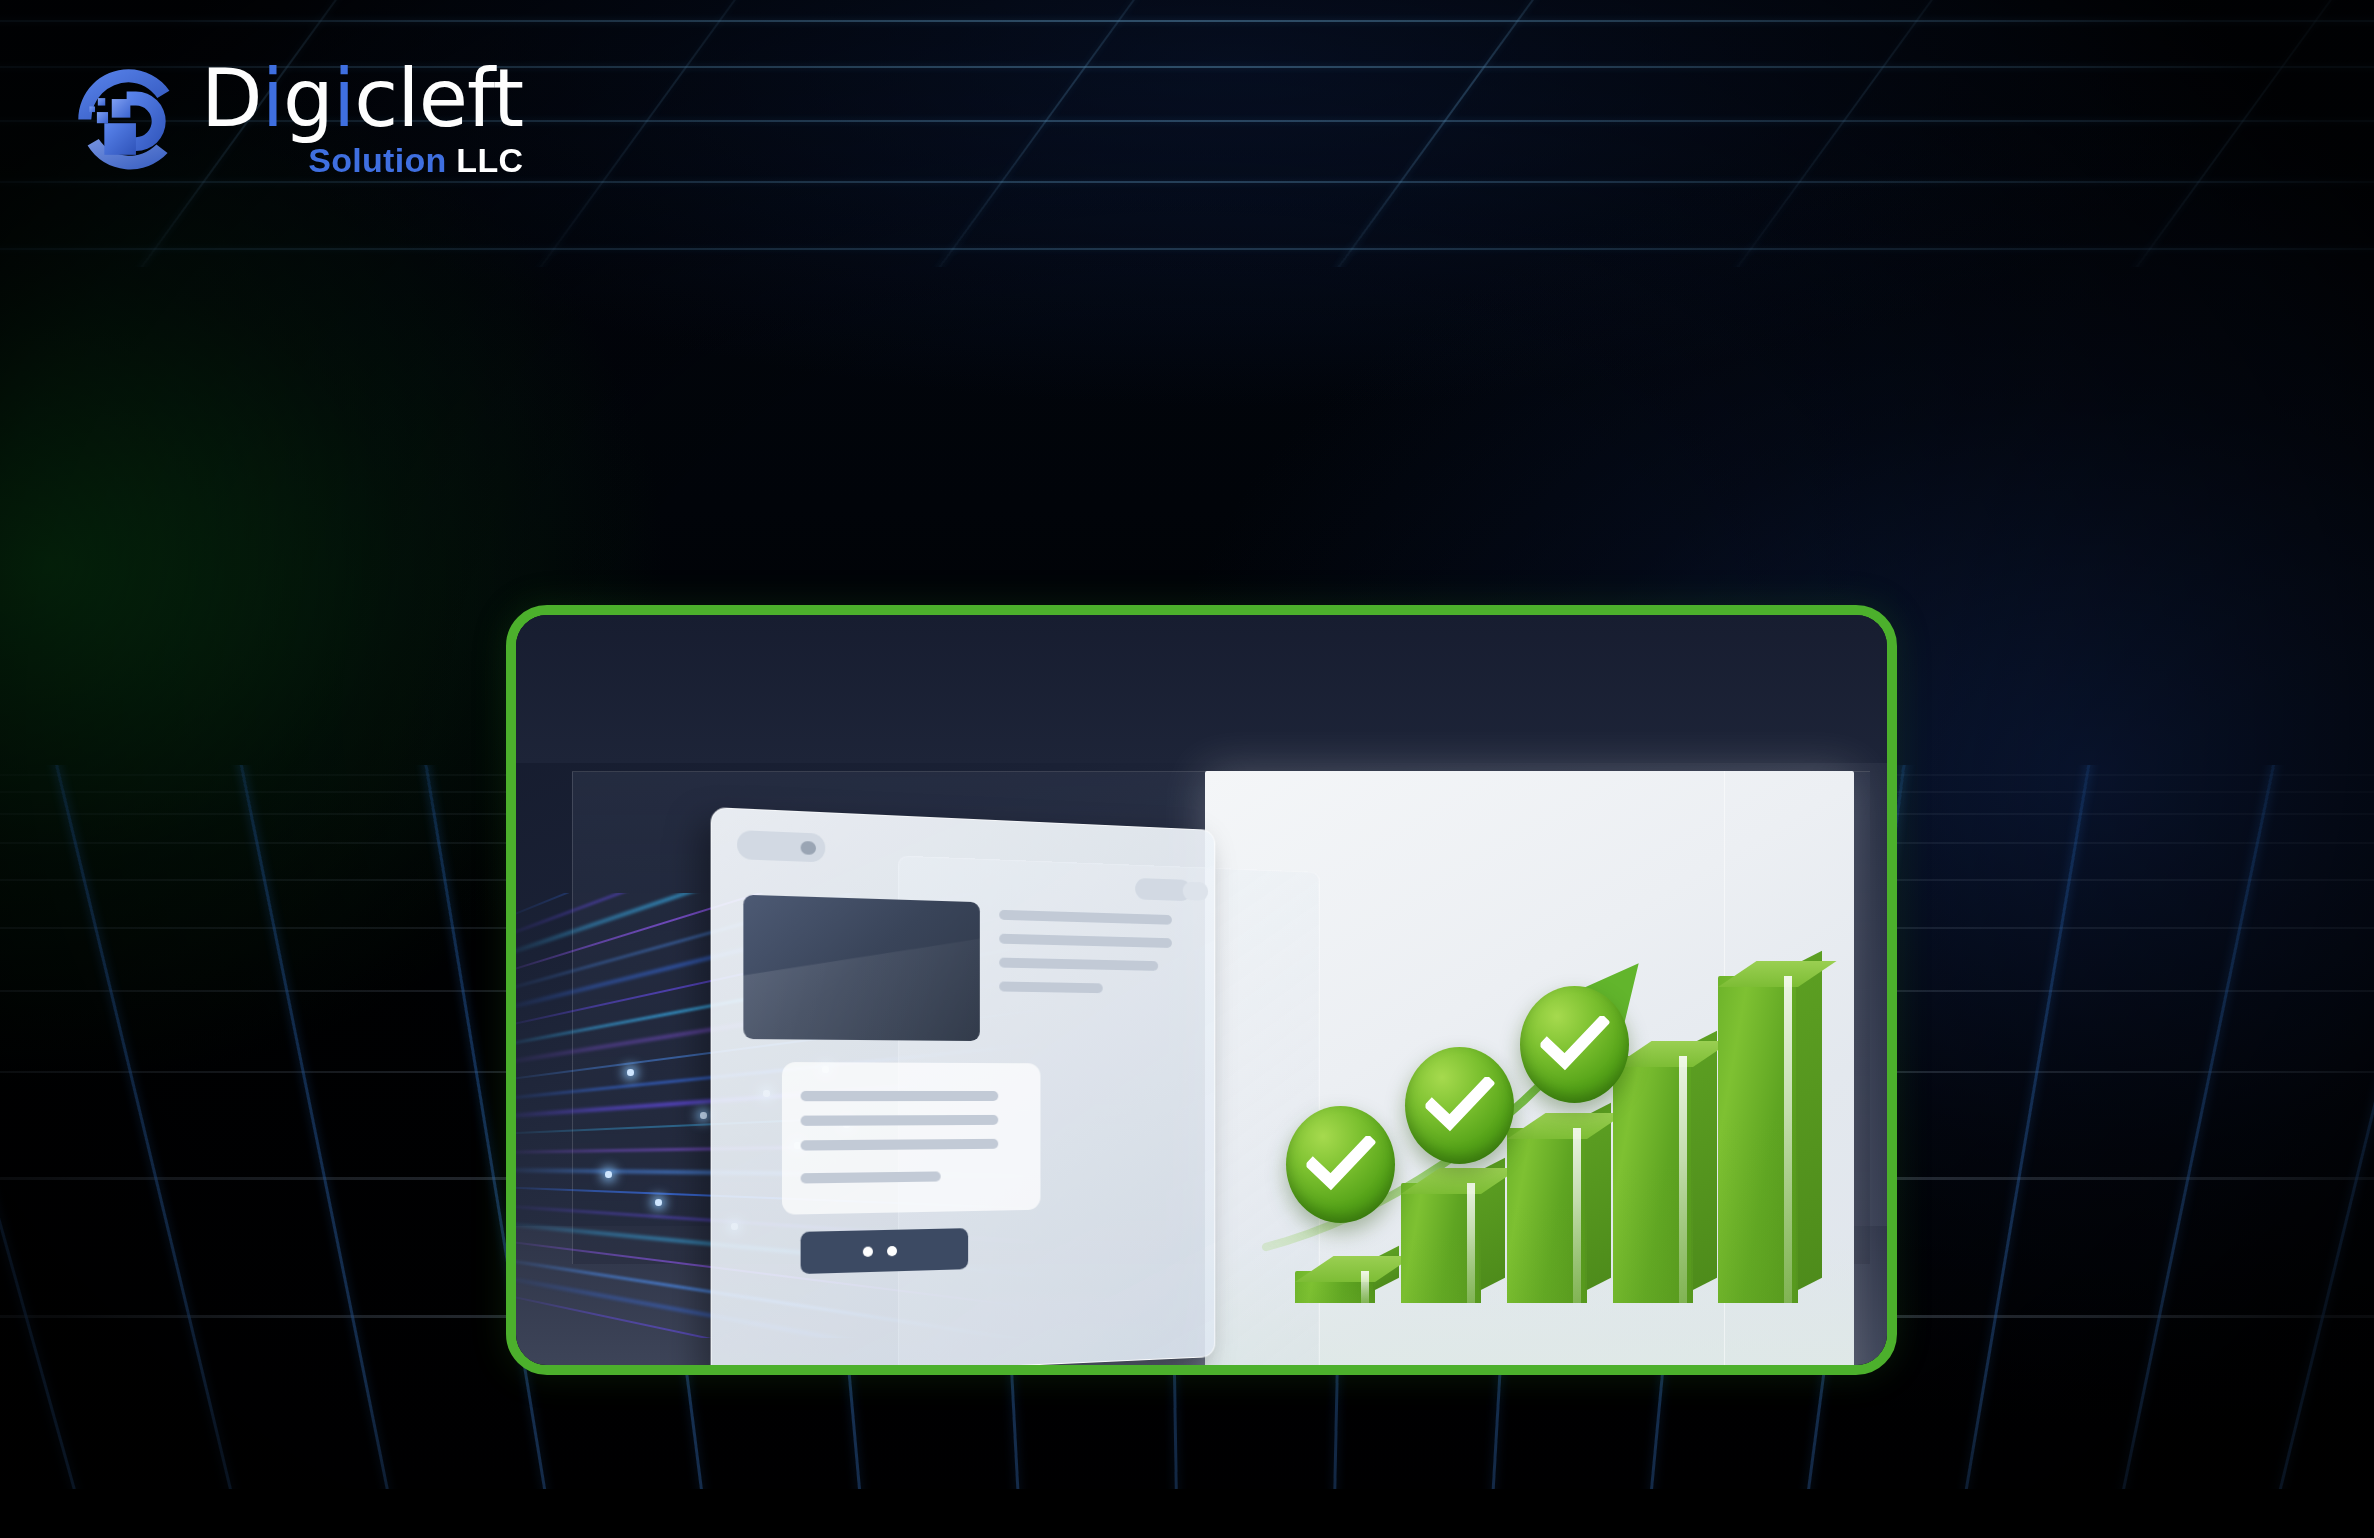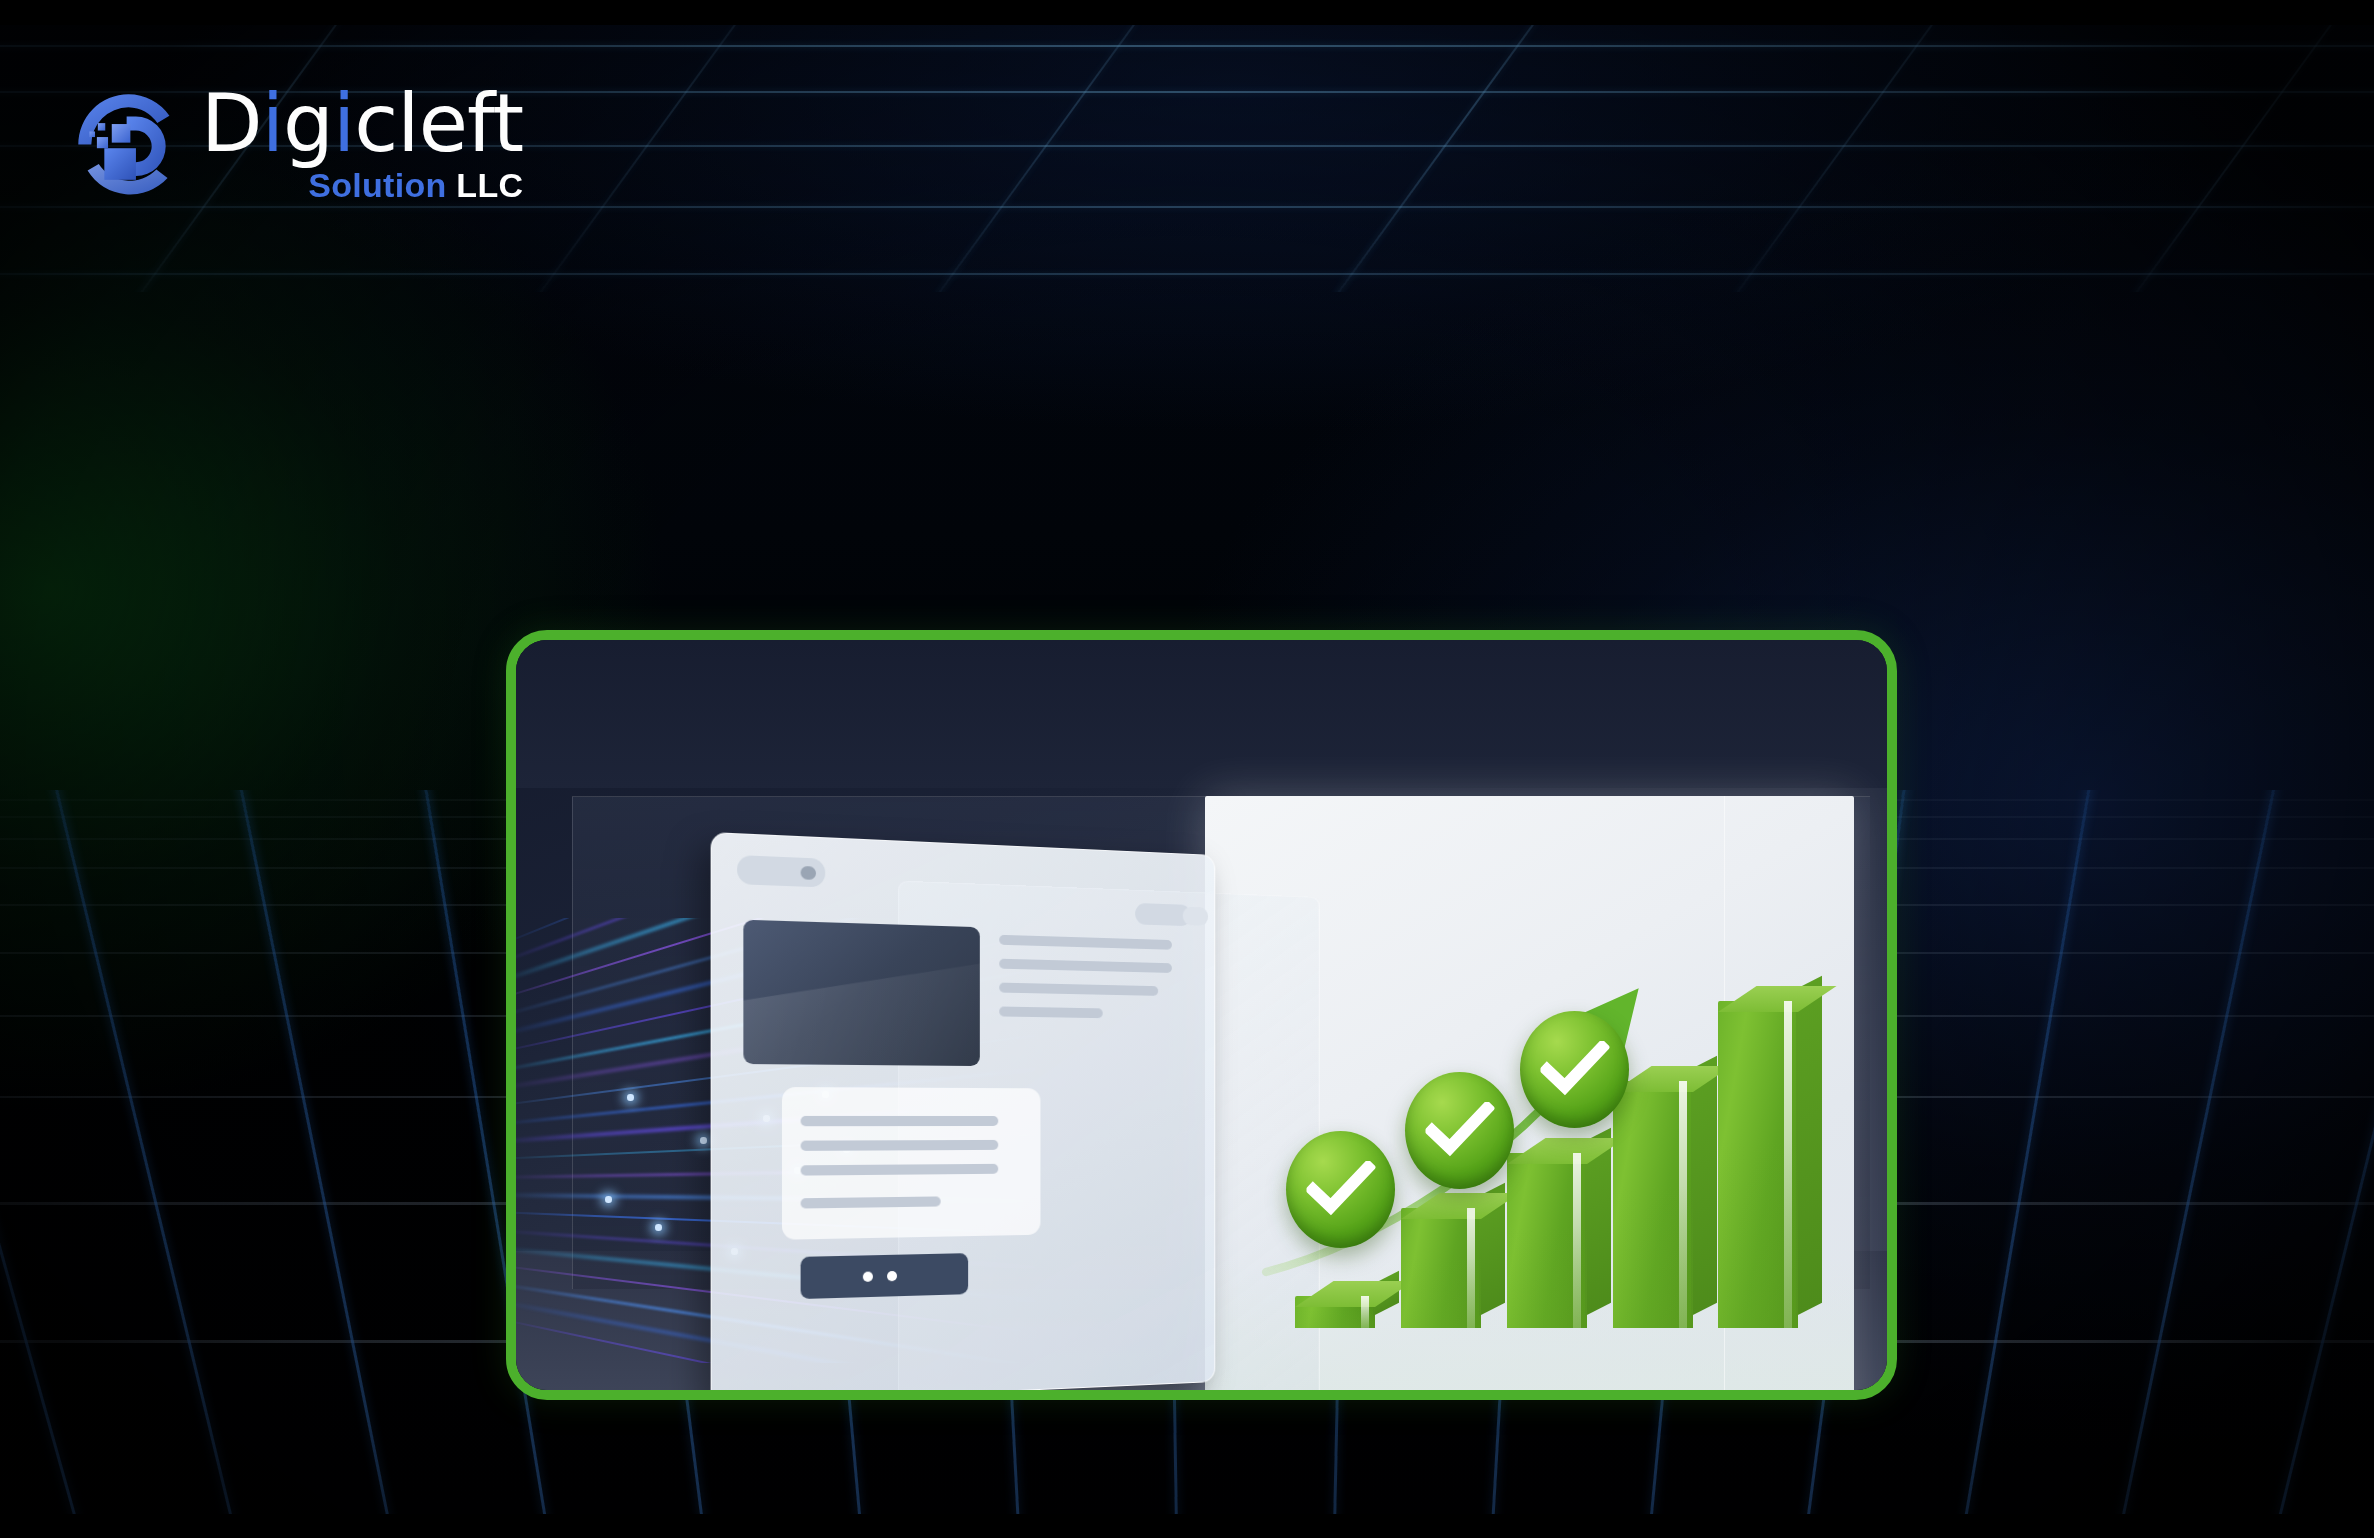--- a/index.html
+++ b/index.html
@@ -1,18 +1,18 @@
 <!DOCTYPE html>
 <html style="font-size:15px"><head>
 <meta charset="utf-8">
 <style>
   html,body{margin:0;padding:0;background:#000;}
   body{width:2375px;height:1539px;overflow:hidden;font-family:"Liberation Sans",sans-serif;}
 
-  #stage{position:relative;width:2375px;height:1489px;overflow:hidden;background:#000205;margin-top:25px;}
+  #stage{position:relative;width:2375px;height:1489px;overflow:hidden;background:#000205;}
 
   
   .bg-base{position:absolute;inset:0;background:
       radial-gradient(ellipse 835px 705px at 2%  38%, rgba(8,70,20,.85) 0%, rgba(5,40,14,.45) 42%, rgba(0,0,0,0) 74%),
       radial-gradient(ellipse 1206px 835px at 88% 52%, rgba(14,32,74,.80) 0%, rgba(8,18,44,.42) 45%, rgba(0,0,0,0) 78%),
       radial-gradient(ellipse 1391px 482px at 52% 4%,  rgba(10,24,56,.70) 0%, rgba(0,0,0,0) 72%),
       linear-gradient(180deg,#020610 0%,#010409 34%,#000103 62%,#000002 100%);}
 
   
   .ceil{position:absolute;left:-6%;top:-2%;width:112%;height:297px;overflow:hidden;opacity:.95;}

